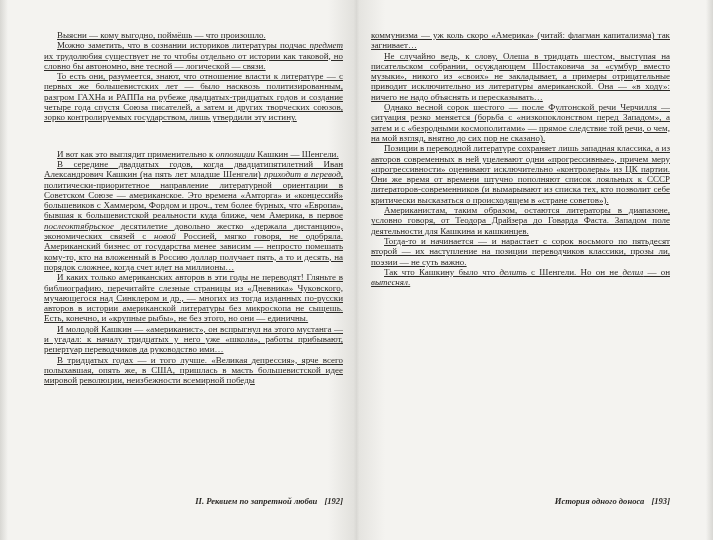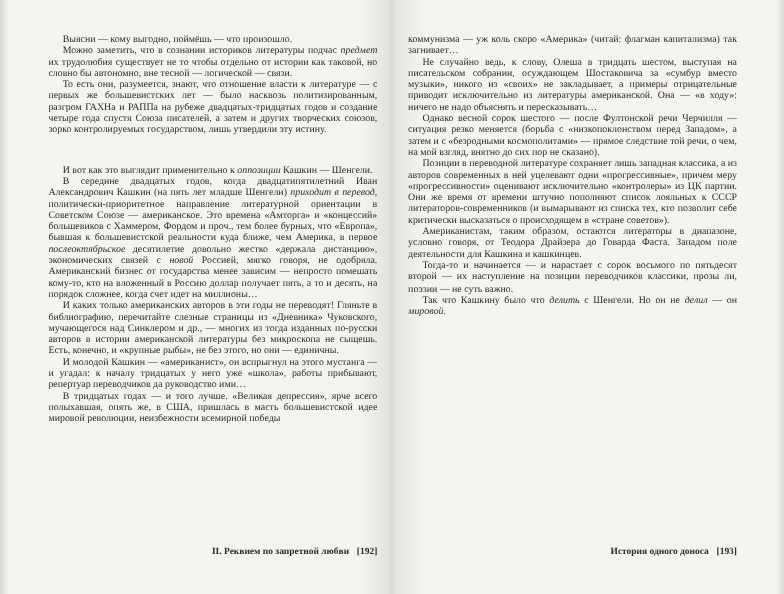--- a/index.html
+++ b/index.html
@@ -29,31 +29,33 @@
     overflow: hidden;
     font-size: 9px;
     line-height: 10.3px;
     text-align: justify;
   }
   .page-left  { left: 44px; }
   .page-right { left: 371px; }
   .page-text p {
     margin: 0;
     text-indent: 13px;
+    text-decoration: underline;
   }
   .page-text p.no-indent { text-indent: 0; }
   .page-text p.gap-before { margin-top: 26px; }
   .footer {
     position: absolute;
     top: 496px;
     width: 299px;
     text-align: right;
     font-size: 8.6px;
     font-weight: bold;
     white-space: nowrap;
+    font-style: italic;
   }
   .footer-left  { left: 44px; }
   .footer-right { left: 371px; }
   .footer .pageno { margin-left: 7px; }
 </style>
 </head>
 <body>
 
 <div class="spread">
 
@@ -69,21 +71,21 @@
     <p></p>
   </div>
 
   <div class="page-text page-right">
     <p class="no-indent">коммунизма — уж коль скоро «Америка» (читай: флагман капитализма) так загнивает…</p>
     <p>Не случайно ведь, к слову, Олеша в тридцать шестом, выступая на писательском собрании, осуждающем Шостаковича за «сумбур вместо музыки», никого из «своих» не закладывает, а примеры отрицательные приводит исключительно из литературы американской. Она — «в ходу»: ничего не надо объяснять и пересказывать…</p>
     <p>Однако весной сорок шестого — после Фултонской речи Черчилля — ситуация резко меняется (борьба с «низкопоклонством перед Западом», а затем и с «безродными космополитами» — прямое следствие той речи, о чем, на мой взгляд, внятно до сих пор не сказано).</p>
     <p>Позиции в переводной литературе сохраняет лишь западная классика, а из авторов современных в ней уцелевают одни «прогрессивные», причем меру «прогрессивности» оценивают исключительно «контролеры» из ЦК партии. Они же время от времени штучно пополняют список лояльных к СССР литераторов-современников (и вымарывают из списка тех, кто позволит себе критически высказаться о происходящем в «стране советов»).</p>
     <p>Американистам, таким образом, остаются литераторы в диапазоне, условно говоря, от Теодора Драйзера до Говарда Фаста. Западом поле деятельности для Кашкина и кашкинцев.</p>
     <p>Тогда-то и начинается — и нарастает с сорок восьмого по пятьдесят второй — их наступление на позиции переводчиков классики, прозы ли, поэзии — не суть важно.</p>
-    <p>Так что Кашкину было что <i>делить</i> с Шенгели. Но он не <i>делил</i> — он <i>мировой</i>.</p>
+    <p>Так что Кашкину было что <i>делить</i> с Шенгели. Но он не <i>делил</i> — он <i>вытеснял</i>.</p>
   </div>
 
   <div class="footer footer-left">
     <span>II. Реквием по запретной любви</span><span class="pageno">[192]</span>
   </div>
   <div class="footer footer-right">
     <span>История одного доноса</span><span class="pageno">[193]</span>
   </div>
 
 </div>

